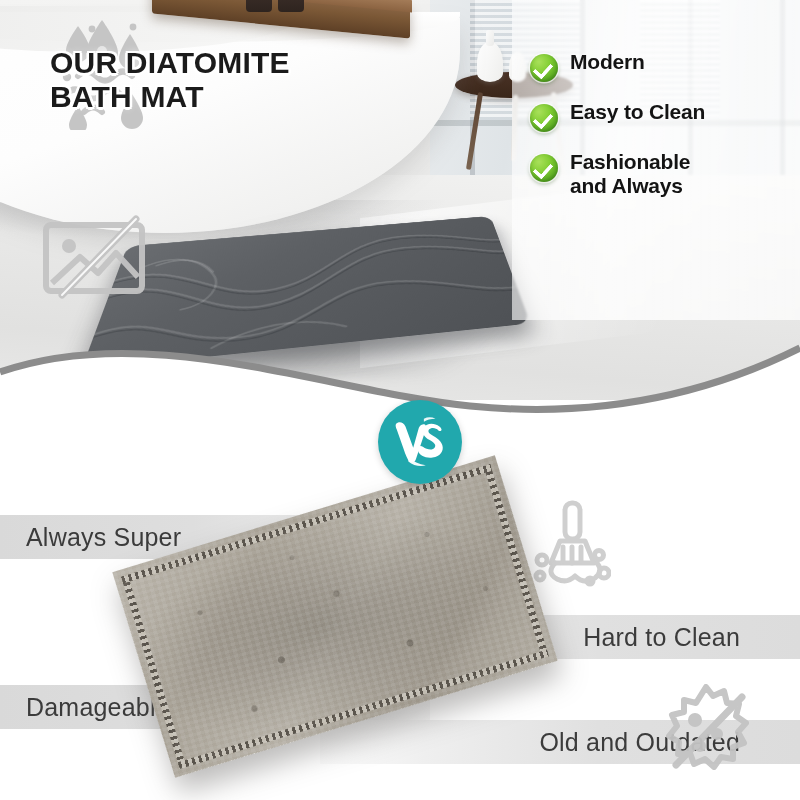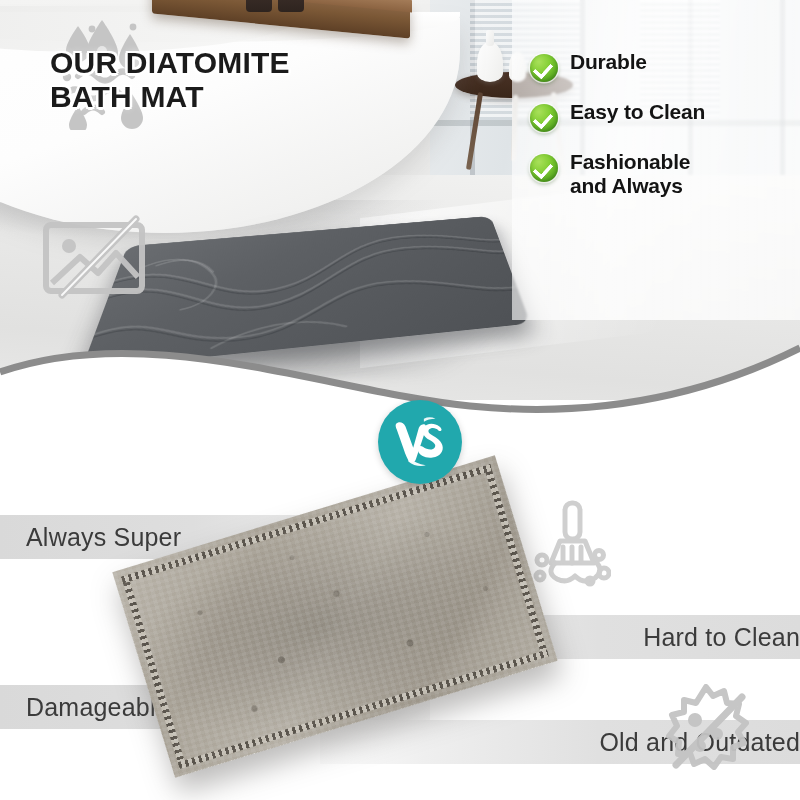--- a/index.html
+++ b/index.html
@@ -206,20 +206,21 @@
     white-space:nowrap;
   }
   .band.left{
     left:0; width:430px;
     background:linear-gradient(to right,#d9d9d9 0%,#dedede 45%,#ececec 78%,#f8f8f8 100%);
     padding-left:26px;
   }
   .band.right{
     right:0; width:480px; justify-content:flex-end;
     background:linear-gradient(to left,#dcdcdc 0%,#e0e0e0 42%,#efefef 78%,#fbfbfb 100%);
+    padding-right:60px;
   }
   .band-damp{ top:115px; }
   .band-damage{ top:285px; }
   .band-hard{ top:215px; }
   .band-old{ top:320px; }
 
   .icon-gray{ position:absolute; opacity:.95; }
   .icon-drops{ left:40px; top:20px; }
   .icon-broken{ left:40px; top:215px; }
   .icon-broom{ left:533px; top:497px; }
@@ -340,21 +341,21 @@
           </g>
         </svg>
       </div>
     </div>
 
     <div class="feature-panel"></div>
 
     <div class="feature-list">
       <div class="feature-row" style="margin-bottom:18px;margin-top:16px;">
         <span class="check"></span>
-        <span class="feature-text">Durable</span>
+        <span class="feature-text">Modern</span>
       </div>
       <div class="feature-row" style="margin-bottom:18px;margin-top:16px;">
         <span class="check"></span>
         <span class="feature-text">Easy to Clean</span>
       </div>
       <div class="feature-row" style="margin-top:18px;">
         <span class="check"></span>
         <span class="feature-text">
           <span>Fashionable</span><br>
           <span>and Always</span>

